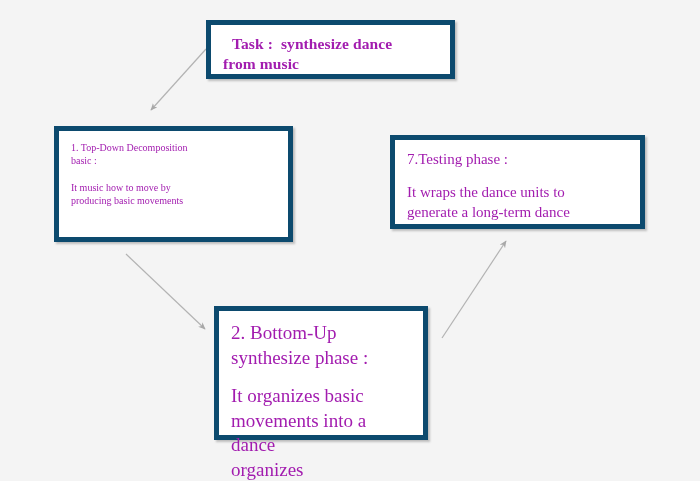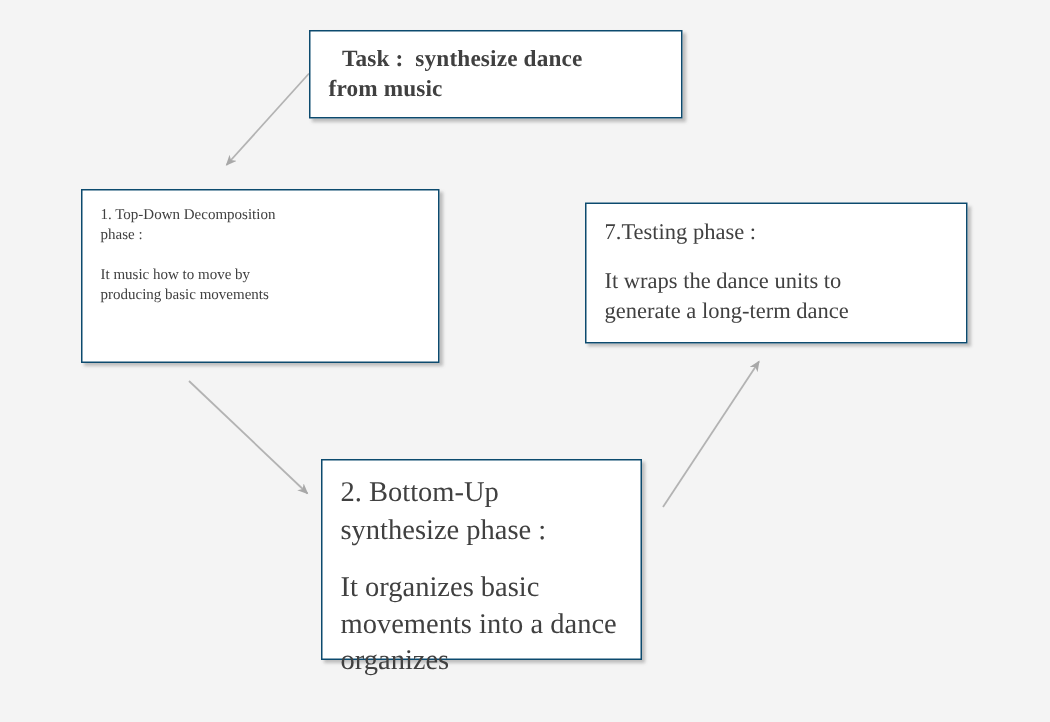--- a/index.html
+++ b/index.html
@@ -24,23 +24,23 @@
     left: 0;
     top: 0;
     width: 700px;
     height: 481px;
     pointer-events: none;
   }
   .node {
     position: absolute;
     box-sizing: border-box;
     background: #ffffff;
-    border: 1px solid #0c4a6e;
+    border: 5px solid #0c4a6e;
     box-shadow: 2px 2px 2px rgba(90,90,90,0.35);
-    color: #404040;
+    color: #a21caf;
   }
   .node-inner {
     padding: 10px 12px 8px 12px;
   }
   .line {
     display: block;
     white-space: pre-wrap;
   }
   .blank-line {
     display: block;
@@ -122,21 +122,21 @@
   <div class="node" id="node-task">
     <div class="node-inner">
       <span class="line first">Task :  synthesize dance</span>
       <span class="line">from music</span>
     </div>
   </div>
 
   <div class="node" id="node-phase1">
     <div class="node-inner">
       <span class="line">1. Top-Down Decomposition</span>
-      <span class="line">phase :</span>
+      <span class="line">basic :</span>
       <span class="blank-line"></span>
       <span class="line">It music how to move by</span>
       <span class="line">producing basic movements</span>
     </div>
   </div>
 
   <div class="node" id="node-phase3">
     <div class="node-inner">
       <span class="line">7.Testing phase :</span>
       <span class="blank-line"></span>

